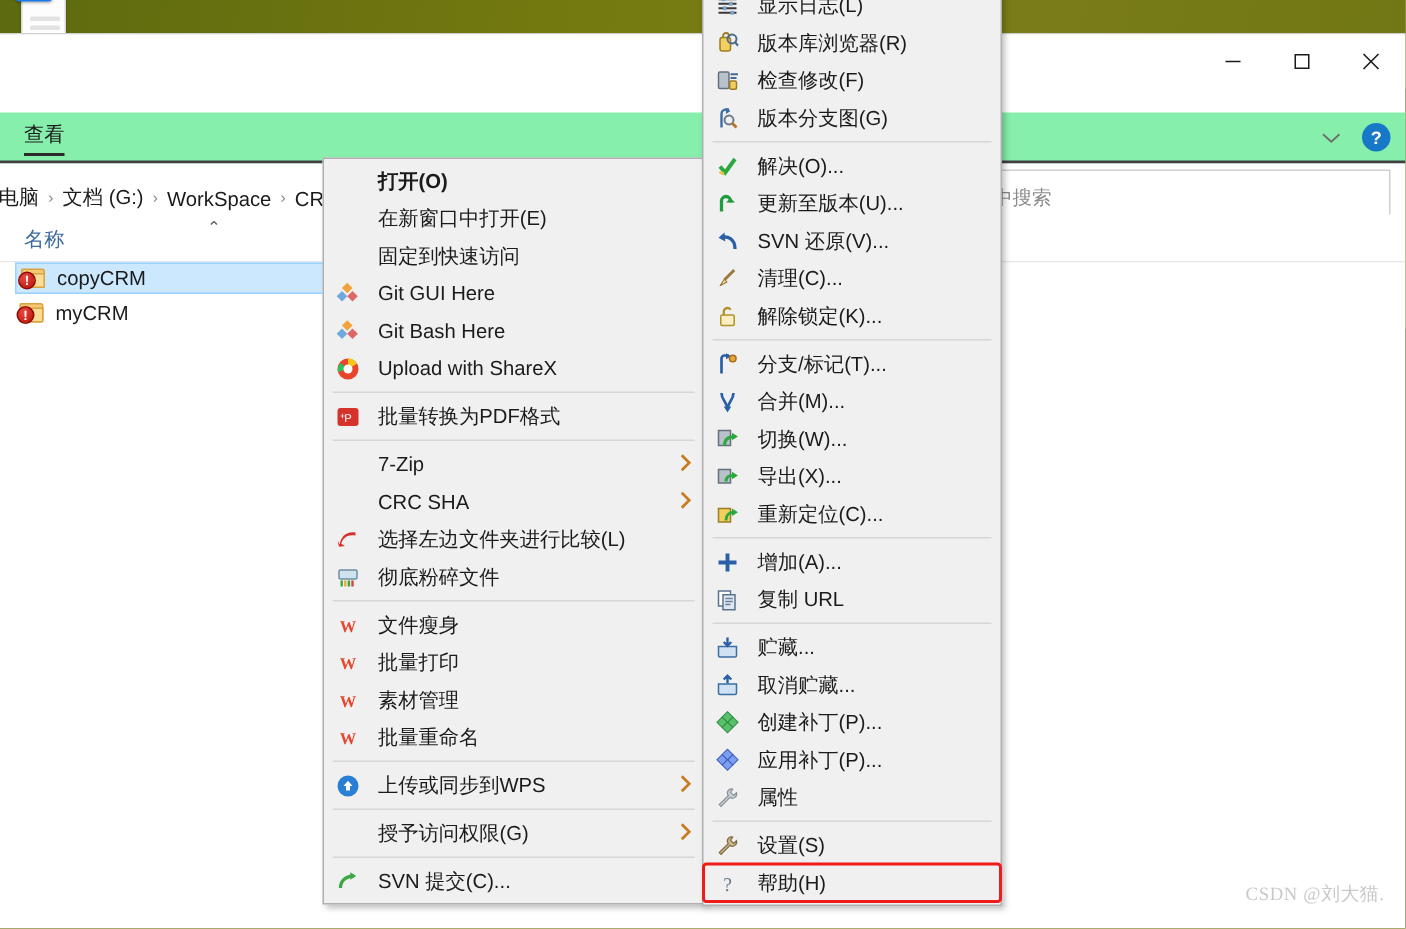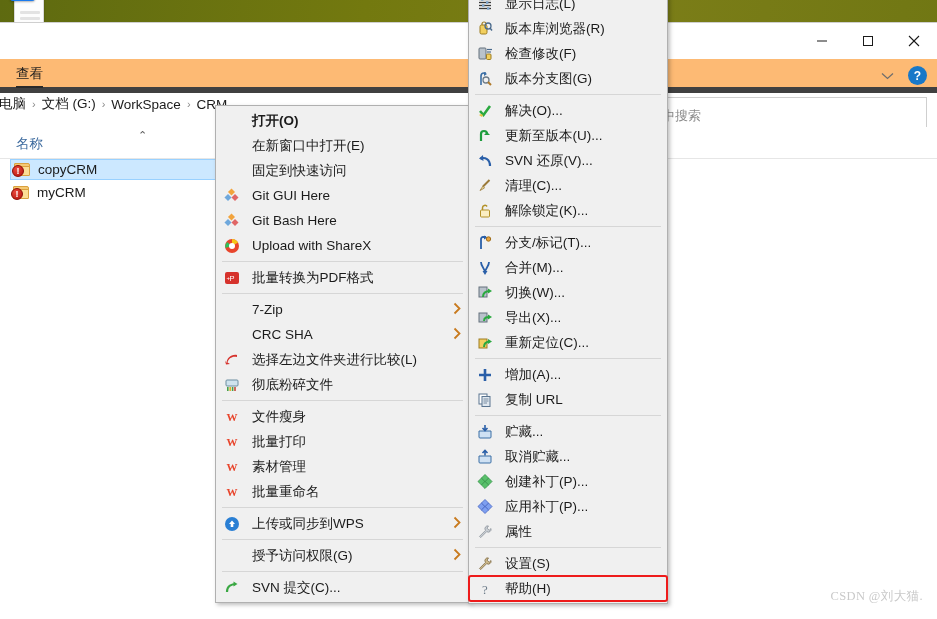--- a/index.html
+++ b/index.html
@@ -51,37 +51,38 @@
   .titlebar { position: relative; height: 36px; background:#fff; }
   .wincontrols { position:absolute; right:0; top:0; display:flex; height:36px; }
   .wc {
     width:46px; height:36px; display:flex; align-items:center; justify-content:center;
     color:#1b1b1b;
   }
   .wc svg { display:block; }
 
   .ribbontabs {
     position: relative; height: 34px;
-    border-bottom: 6px solid #404040;
-    background:#fdba74;
+    border-bottom: 2px solid #404040;
+    background:#86efac;
+    margin-top:16px;
   }
   .tab-view {
     position:absolute; left:16px; top:6px;
     font-size:13.5px; color:#1c1c1c;
     padding-bottom:3px;
     border-bottom:2px solid #2a2a2a;
   }
   .ribbon-right { position:absolute; right:10px; top:7px; display:flex; align-items:center; gap:14px; }
   .chev-down { color:#6d6d6d; }
   .helpbtn {
     width:19px;height:19px;border-radius:50%;background:#1878c8;color:#fff;
     display:flex;align-items:center;justify-content:center;font-size:12px;font-weight:bold;
   }
 
-  .addrbar { position:relative; height:34px; background:#fff; display:flex; align-items:flex-start; }
+  .addrbar { position:relative; height:34px; background:#fff; display:flex; align-items:flex-end; }
   .breadcrumb { display:flex; align-items:center; margin-left:-6px; font-size:13.5px; color:#1b1b1b; }
   .crumb { padding:2px 5px; white-space:nowrap; }
   .crumb-sep { color:#8a8a8a; font-size:11px; padding:0 1px; }
   .searchbox {
     position:absolute; right:10px; top:4px; width:275px; height:38px;
     border:1px solid #cfcfcf; background:#fff;
     display:flex; align-items:center; padding-left:9px;
     color:#8a8a8a; font-size:13px;
   }
 

